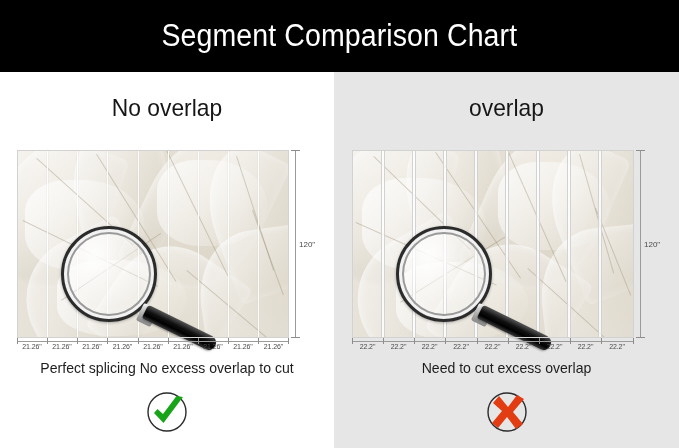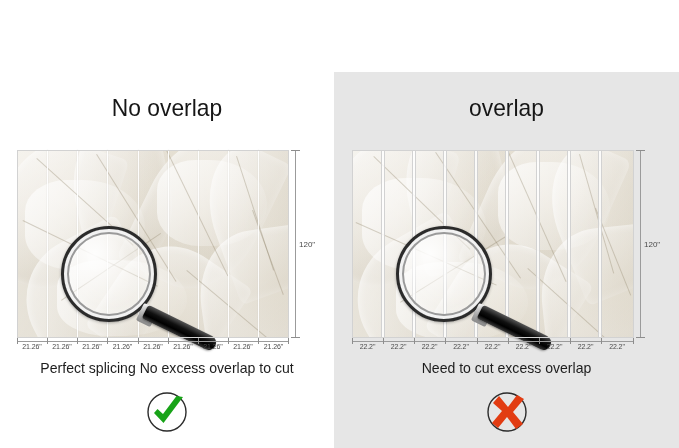--- a/index.html
+++ b/index.html
@@ -239,20 +239,23 @@
     left: 50%;
     transform: translateX(-50%);
     width: 44px; height: 44px;
   }
 </style>
 </head>
 <body>
 
 <div id="root">
 
+  <div class="titlebar">
+    <div class="titlebar-text">Segment Comparison Chart</div>
+  </div>
 
   <div class="panel panel-left">
     <div class="panel-heading">No overlap</div>
 
     <div class="mural-wrap">
       <div class="mural">
 
         <div class="leaf" style="left:-18px; top:-10px; width:110px; height:150px; transform:rotate(18deg);"></div>
         <div class="leaf" style="left:58px; top:-26px; width:96px; height:140px; transform:rotate(-12deg);"></div>
         <div class="leaf" style="left:128px; top:-18px; width:118px; height:160px; transform:rotate(26deg);"></div>

